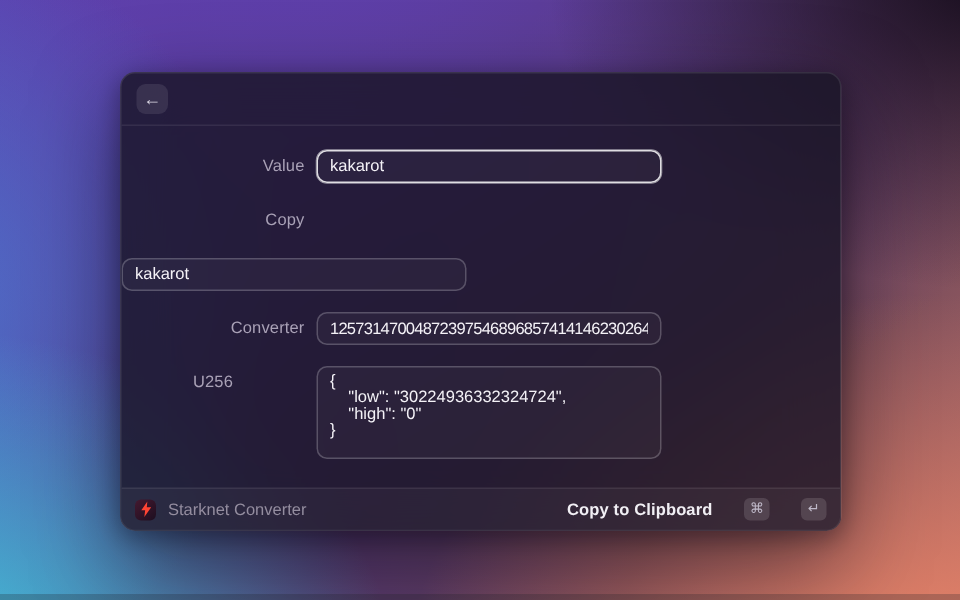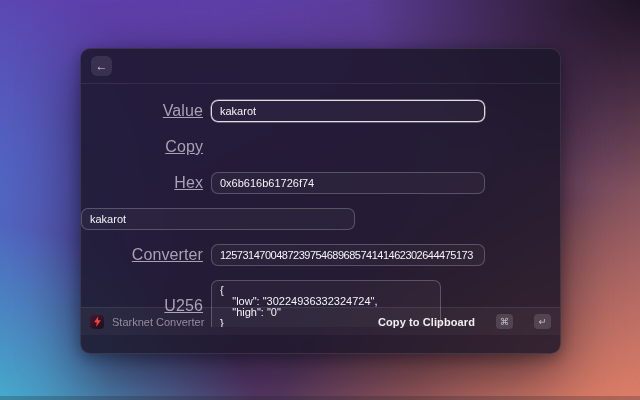--- a/index.html
+++ b/index.html
@@ -36,25 +36,25 @@
     border-radius:6px; background:rgba(255,255,255,0.09);
     display:flex; align-items:center; justify-content:center;
     color:#d8d4e0; font-size:12px; line-height:1; cursor:pointer;
   }
 
   .content { height:243px; overflow:hidden; padding-top:16px; }
   .row { display:flex; align-items:center; height:22px; margin-bottom:14px; }
   .row.multiline { align-items:flex-start; height:auto; }
   .row-label {
     width:122px; flex:0 0 122px; text-align:right; margin-right:8px;
-    font-size:16px; color:#a9a1b6; letter-spacing:0.1px;text-decoration:underline;
+    font-size:11px; color:#a9a1b6; letter-spacing:0.1px;
   }
-  .row.multiline .row-label { margin-top:17px; }
+  .row.multiline .row-label { margin-top:5px;text-align:center; }
   .field {
-    width:274px; height:22px;
+    width:230px; height:22px;
     background:rgba(255,255,255,0.03);
     border:1px solid rgba(255,255,255,0.22);
     border-radius:7px;
     color:#f4f2f7; font-size:11px; font-family:"Liberation Sans", sans-serif;
     padding:0 8px; outline:none;
   }
   .field.focused {
     border-color:rgba(255,255,255,0.85);
     box-shadow:0 0 0 0.5px rgba(255,255,255,0.55);
   }
@@ -62,21 +62,21 @@
   .textbox {
     width:230px; height:62px;
     background:rgba(255,255,255,0.03);
     border:1px solid rgba(255,255,255,0.22);
     border-radius:7px;
     color:#f4f2f7; font-size:11px; line-height:11px;
     padding:4px 8px; white-space:pre; overflow:hidden;
   }
 
   .footer {
-    position:absolute; left:0; right:0; bottom:18px; height:28px;
+    position:absolute; left:0; right:0; bottom:0; height:28px;
     border-top:1px solid rgba(255,255,255,0.08);
     background:rgba(255,255,255,0.035);
     display:flex; align-items:center; padding:0 9px; gap:8px;
   }
   .app-icon {
     width:14px; height:14px; border-radius:4px;
     background:linear-gradient(140deg,#44192f,#1d0e20);
     display:flex; align-items:center; justify-content:center; flex:0 0 14px;
   }
   .app-name { font-size:11px; color:#948d9f; }
@@ -104,24 +104,20 @@
 
     <div class="row">
       <label class="row-label">Value</label>
       <input class="field focused" readonly="" value="kakarot" style="">
     </div>
 
     <div class="row">
       <label class="row-label">Copy</label>
     </div>
 
-    <div class="row">
-      <label class="row-label">Hex</label>
-      <input class="field" readonly="" value="0x6b616b61726f74" style="">
-    </div>
 
     <div class="row">
       <input class="field" readonly="" value="kakarot" style="">
     </div>
 
     <div class="row">
       <label class="row-label">Converter</label>
       <input class="field tight" readonly="" value="125731470048723975468968574141462302644475173" style="">
     </div>
 

